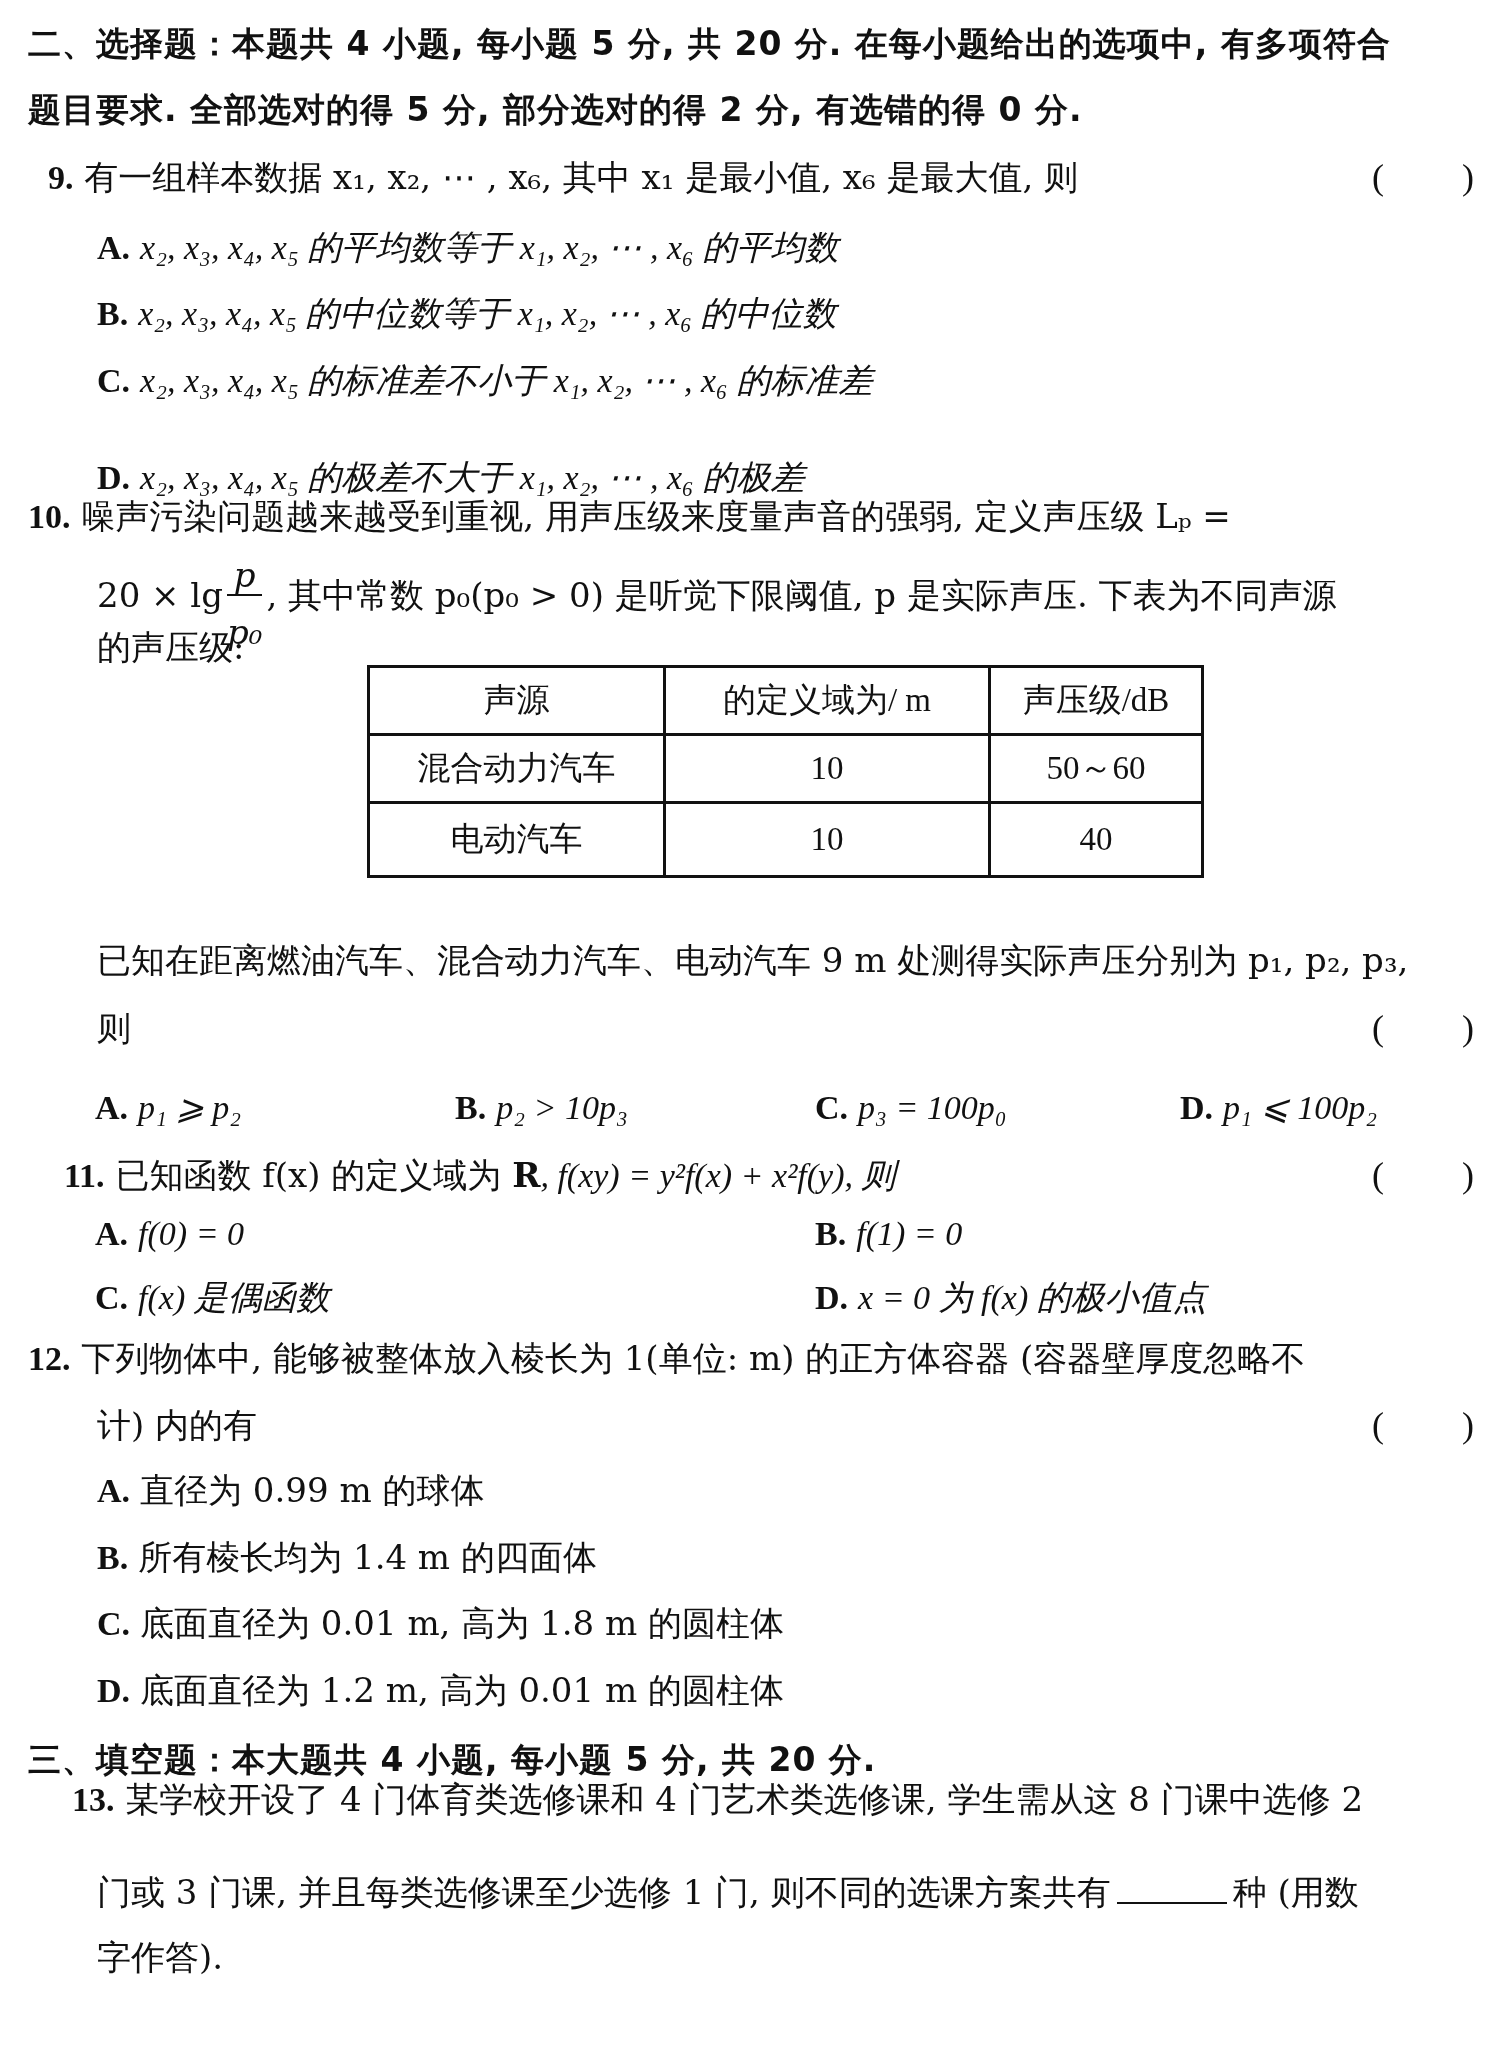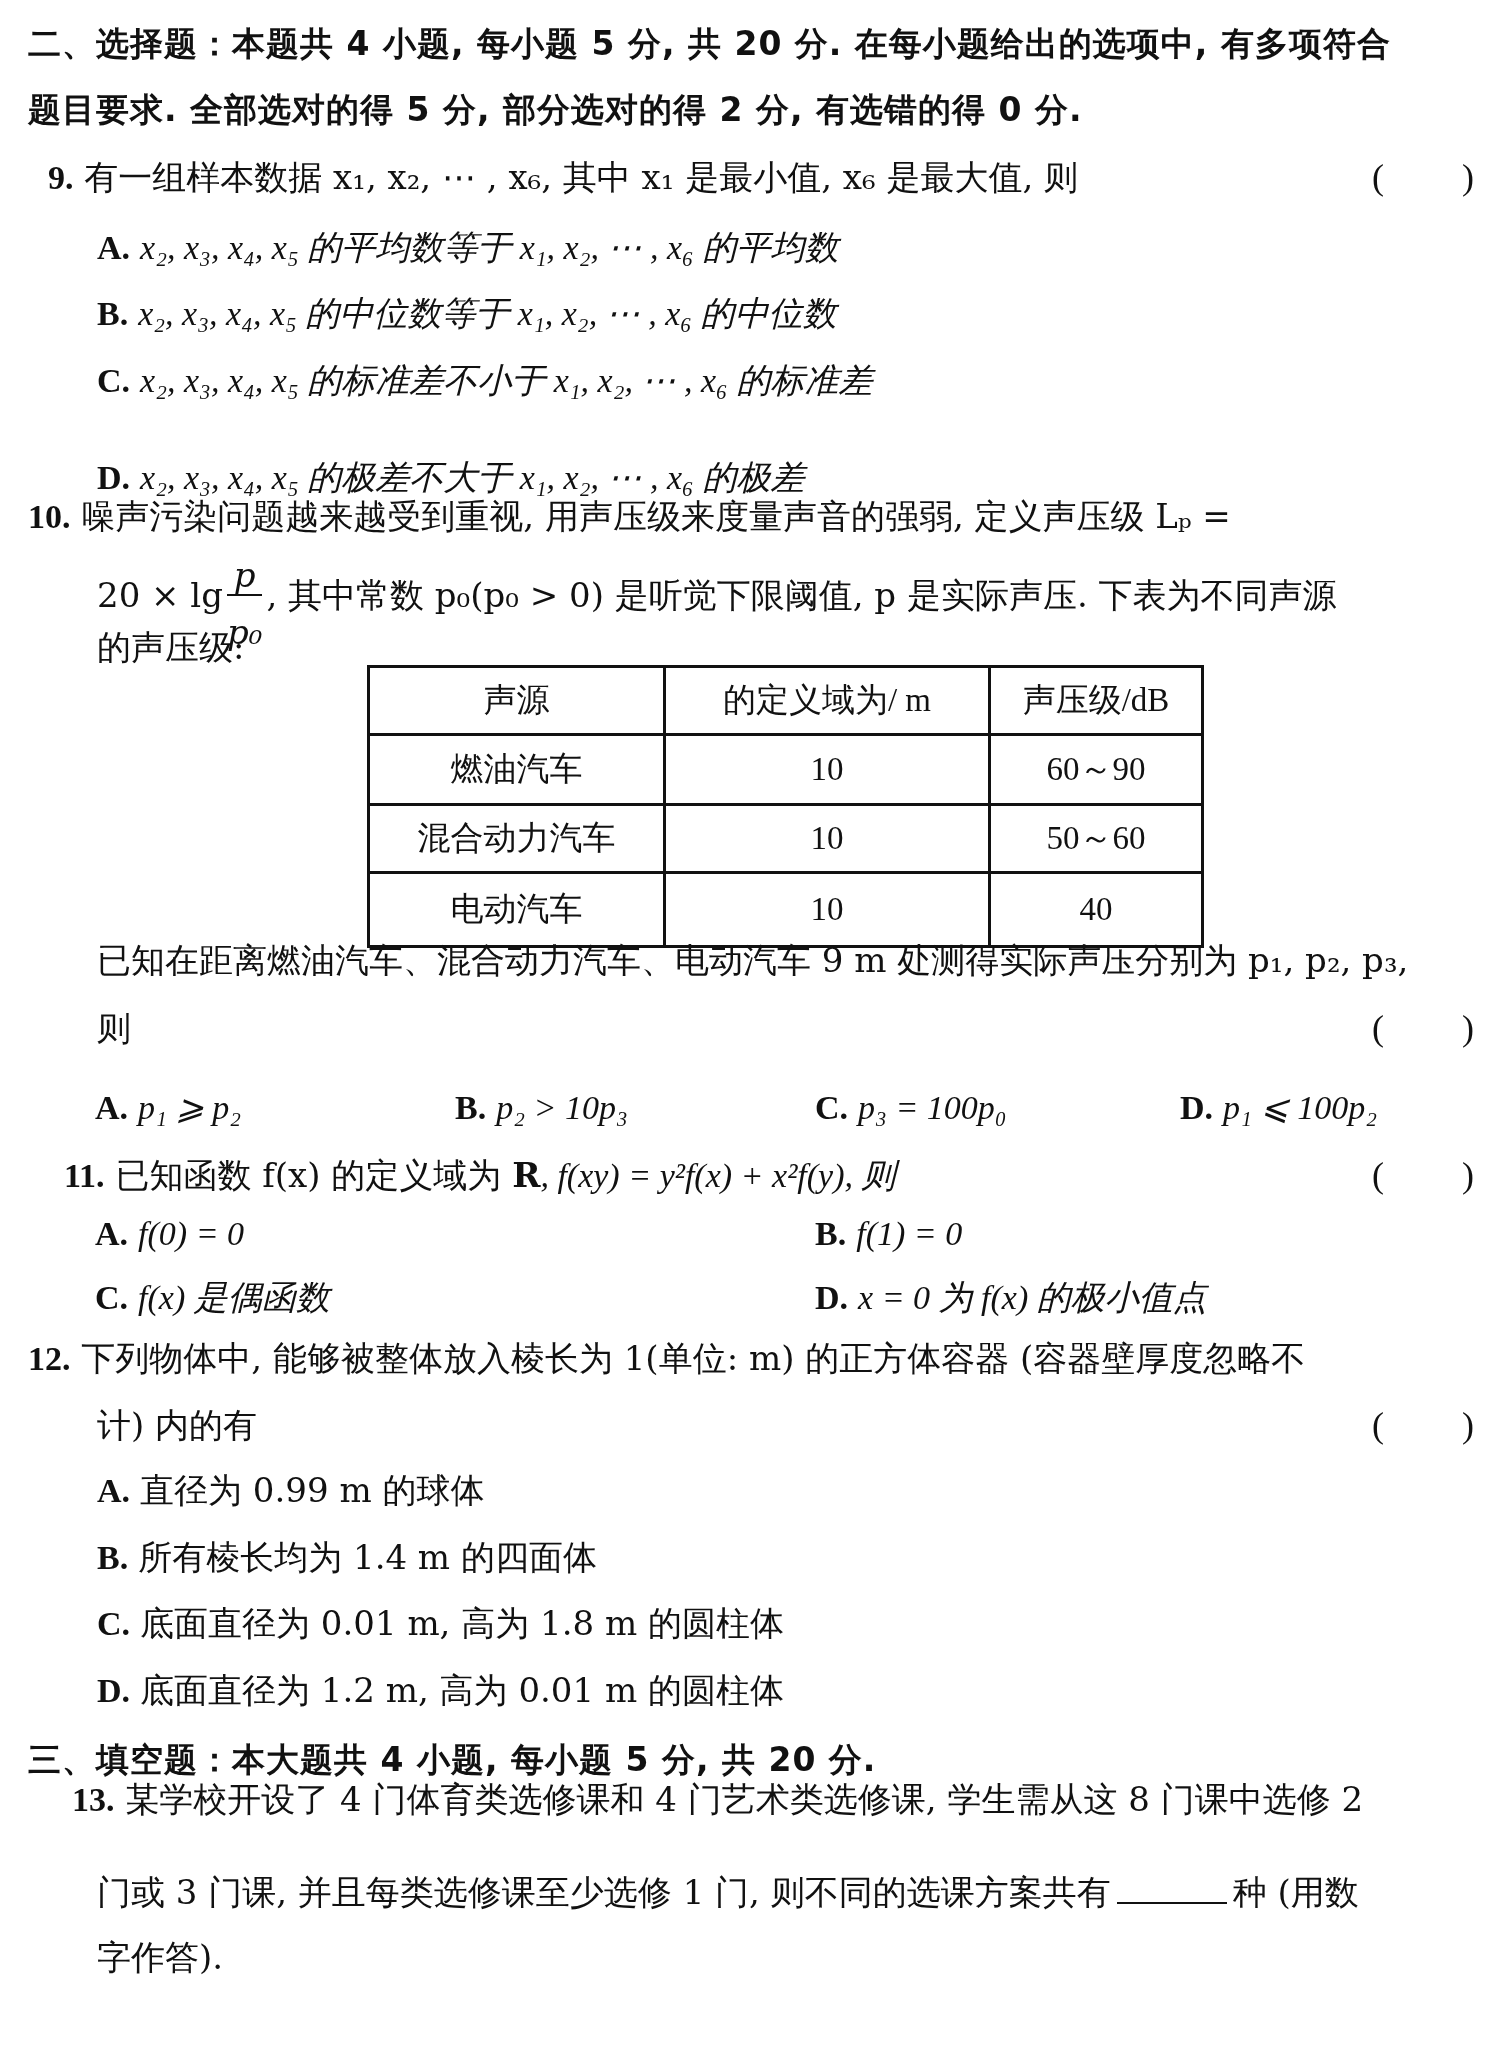--- a/index.html
+++ b/index.html
@@ -57,25 +57,20 @@
   <span>20 × lg</span><span class="frac"><span class="num">p</span><span class="den">p₀</span></span><span>, 其中常数 p₀(p₀ &gt; 0) 是听觉下限阈值, p 是实际声压. 下表为不同声源</span>
 </div>
 <div class="line" style="left:97px; top:625px;">的声压级:</div>
 
 <table class="data">
   <tbody>
       <tr style="height:68px;">
     <td style="width:293px;">声源</td>
     <td style="width:322px;">的定义域为/ m</td>
     <td style="width:210px;">声压级/dB</td>
-  </tr>
-  <tr style="height:70px;">
-    <td>燃油汽车</td>
-    <td>10</td>
-    <td>60～90</td>
   </tr>
   <tr style="height:68px;">
     <td>混合动力汽车</td>
     <td>10</td>
     <td>50～60</td>
   </tr>
   <tr style="height:74px;">
     <td>电动汽车</td>
     <td>10</td>
     <td>40</td>

